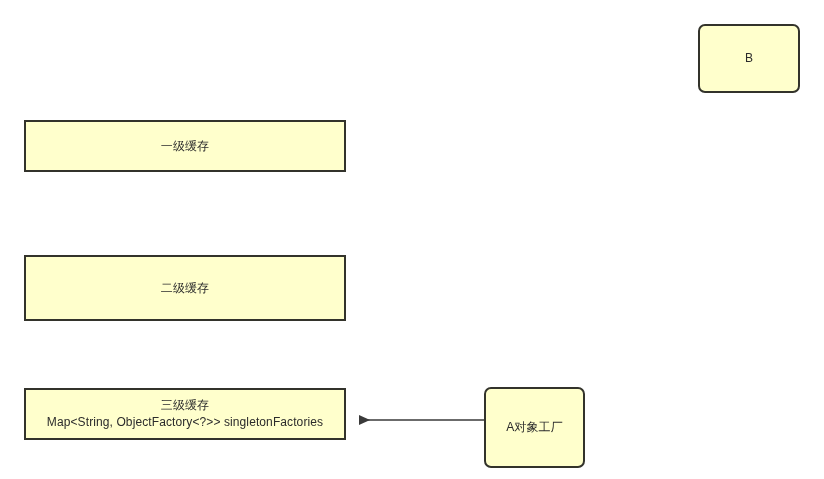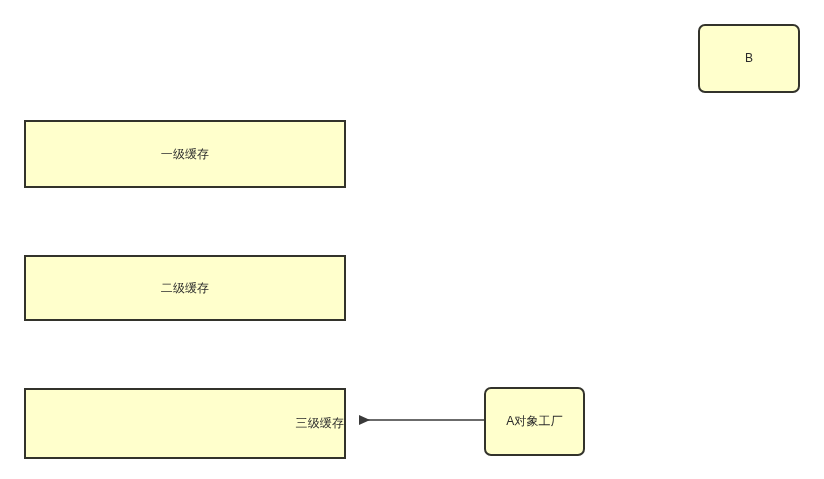--- a/index.html
+++ b/index.html
@@ -40,24 +40,24 @@
   }
   .node.rounded {
     border-radius: 7px;
   }
   .node .line {
     display: block;
     white-space: nowrap;
   }
 
   
-  #node-l1 { left: 24px;  top: 120px; width: 322px; height: 68px; }
+  #node-l1 { left: 24px;  top: 120px; width: 322px; height: 52px; }
   #node-l2 { left: 24px;  top: 255px; width: 322px; height: 66px; text-align: center; }
-  #node-l3 { left: 24px;  top: 388px; width: 322px; height: 71px; align-items: flex-end; }
-  #node-factory { left: 484px; top: 387px; width: 101px; height: 69px; }
+  #node-l3 { left: 24px;  top: 388px; width: 322px; height: 52px; }
+  #node-factory { left: 484px; top: 387px; width: 101px; height: 81px; }
   #node-b { left: 698px; top: 24px;  width: 102px; height: 69px; }
 
   
   #edge-factory-to-l3 {
     position: absolute;
     left: 340px;
     top: 404px;
     width: 150px;
     height: 32px;
     overflow: visible;
@@ -71,20 +71,21 @@
   <div class="node" id="node-l1">
     <span class="line">一级缓存</span>
   </div>
 
   <div class="node" id="node-l2">
     <span class="line">二级缓存</span>
   </div>
 
   <div class="node" id="node-l3">
     <span class="line">三级缓存</span>
+    <span class="line">Map&lt;String, ObjectFactory&lt;?&gt;&gt; singletonFactories</span>
   </div>
 
   <div class="node rounded" id="node-factory">
     <span class="line">A对象工厂</span>
   </div>
 
   <div class="node rounded" id="node-b">
     <span class="line">B</span>
   </div>
 

